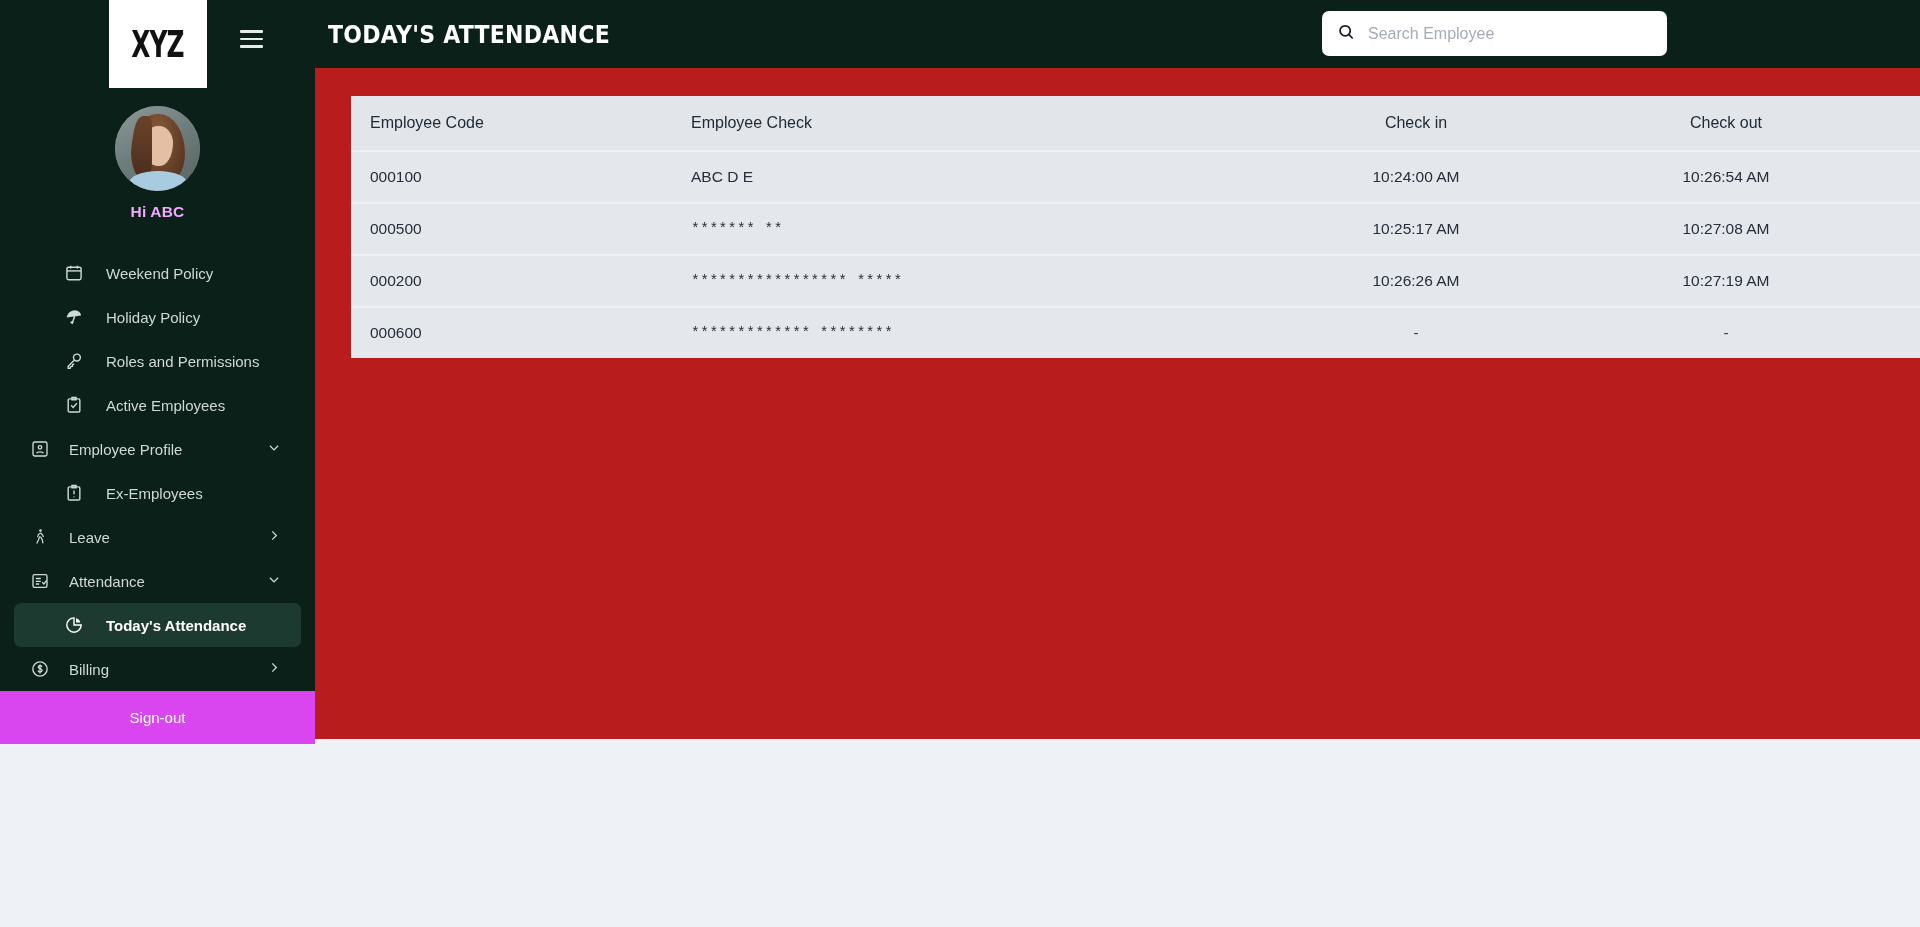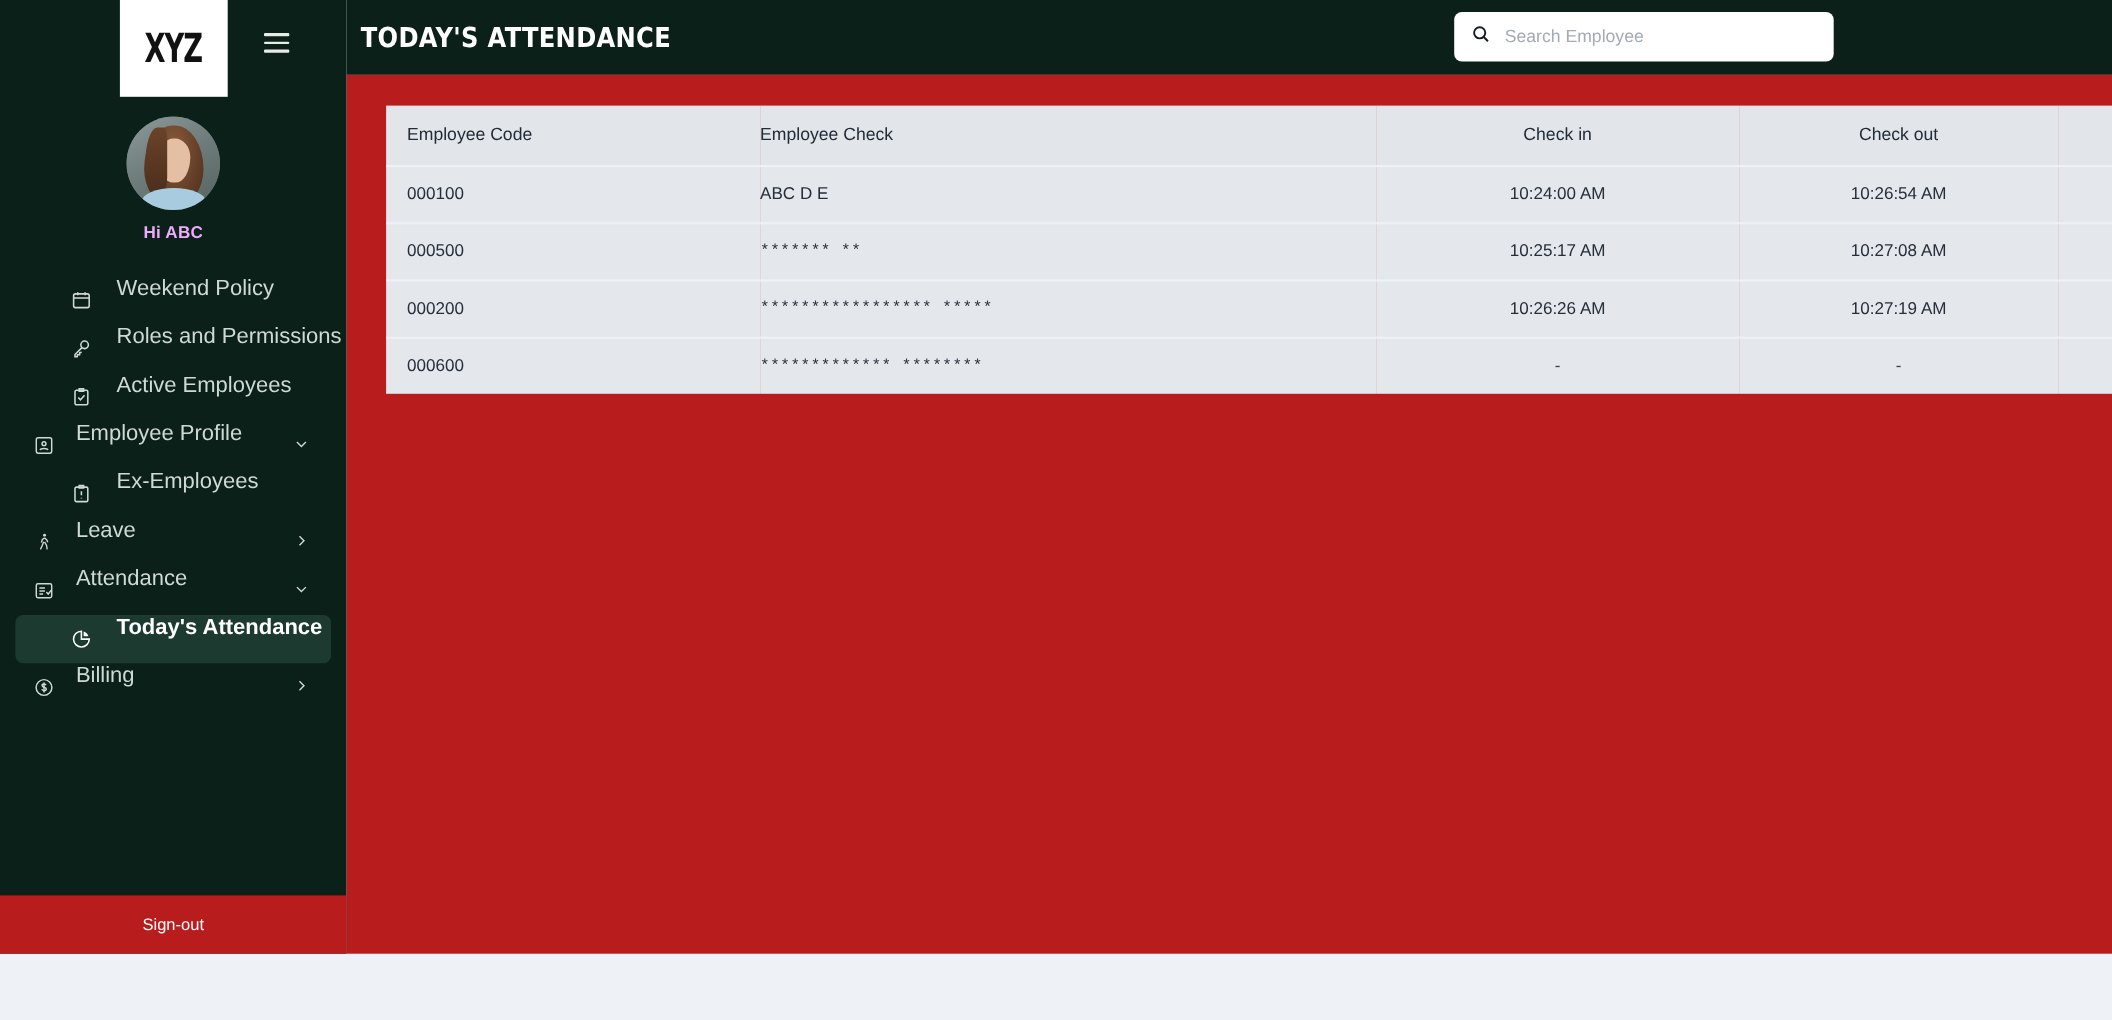--- a/index.html
+++ b/index.html
@@ -2,21 +2,21 @@
 <html><head>
 <meta charset="utf-8">
 <style>
   * { margin:0; padding:0; box-sizing:border-box; }
   html,body { width:1920px; height:927px; overflow:hidden; }
   body {
     font-family:"Liberation Sans", sans-serif;
     background:#eef1f5;
     color:#1b2430;
   }
-  .app { display:flex; width:1920px; height:867px; }
+  .app { display:flex; width:1920px; height:739px; }
 
   
   .sidebar {
     width:315px; flex:0 0 315px;
     background:#0b2019;
     display:flex; flex-direction:column;
     position:relative;
   }
   .brand-row {
     height:88px; flex:0 0 88px;
@@ -66,40 +66,40 @@
     background:linear-gradient(180deg,#6b4229,#4a2e1d);
     border-radius:60% 20% 30% 50%;
   }
   .greeting {
     margin-top:12px; color:#f0abfc; font-size:15.5px; font-weight:bold;
     letter-spacing:.2px;
   }
 
   .nav { margin-top:30px; flex:1 1 auto; }
   .nav-item {
-    display:flex; 
+    display:flex; align-items:center;
     height:44px; cursor:pointer; position:relative;
-    color:#cfd9d6; font-size:20px;
+    color:#cfd9d6; font-size:15px;
   }
   .nav-item.level0 { padding-left:26px; }
   .nav-item.level1 { padding-left:60px; }
   .nav-item .ic { width:28px; flex:0 0 28px; display:flex; align-items:center; justify-content:center; }
   .nav-item .ic svg { display:block; }
   .nav-item .lbl { margin-left:15px; white-space:nowrap; }
   .nav-item.level1 .lbl { margin-left:18px; }
   .nav-item .chev { position:absolute; right:34px; top:50%; transform:translateY(-50%); }
   .nav-item.active {
     background:#1d3a31; color:#ffffff; font-weight:bold;
     margin:0 14px; border-radius:7px; padding-left:46px; width:calc(100% - 28px);
   }
   .nav-item.active .lbl { font-weight:bold; }
 
   .signout {
     height:53px; flex:0 0 53px;
-    background:#b91c1c;
+    background:#d946ef;
     color:#ffffff; font-size:15px;
     display:flex; align-items:center; justify-content:center;
     cursor:pointer;
   }
 
   
   .main { flex:1 1 auto; display:flex; flex-direction:column; min-width:0; }
   .topbar {
     height:68px; flex:0 0 68px; background:#0b2019;
     display:flex; align-items:center;
@@ -179,20 +179,30 @@
         <span class="ic">
           <svg width="20" height="20" viewBox="0 0 24 24" fill="none" stroke="#cfd9d6" stroke-width="1.7">
             <rect x="3.5" y="5" width="17" height="15" rx="2"></rect>
               <path d="M3.5 9.5h17"></path>
             <path d="M8 3.2v3.4M16 3.2v3.4"></path>
           </svg>
         </span>
         <span class="lbl">Weekend Policy</span>
       </div>
 
+      <div class="nav-item level1">
+        <span class="ic">
+          <svg width="20" height="20" viewBox="0 0 24 24" fill="none" stroke="#cfd9d6" stroke-width="1.7">
+            <path d="M3.2 12.6C4 7.6 8.4 4 13.2 4c4 0 6.6 2.6 7.3 6.2z" fill="#cfd9d6" stroke="none"></path>
+            <path d="M13 10.5l-3.5 9.8"></path>
+              <path d="M8.2 19.1c.7-1.6 2.3-1.4 2.8 0"></path>
+          </svg>
+        </span>
+        <span class="lbl">Holiday Policy</span>
+      </div>
 
       <div class="nav-item level1">
         <span class="ic">
           <svg width="20" height="20" viewBox="0 0 24 24" fill="none" stroke="#cfd9d6" stroke-width="1.7">
             <circle cx="15.5" cy="7.8" r="4.1"></circle>
               <path d="M12.6 10.8L5 18.4v2.4h2.4l.4-2.1 2.2-.2.2-2.2 2.1-.4"></path>
           </svg>
         </span>
         <span class="lbl">Roles and Permissions</span>
       </div>

